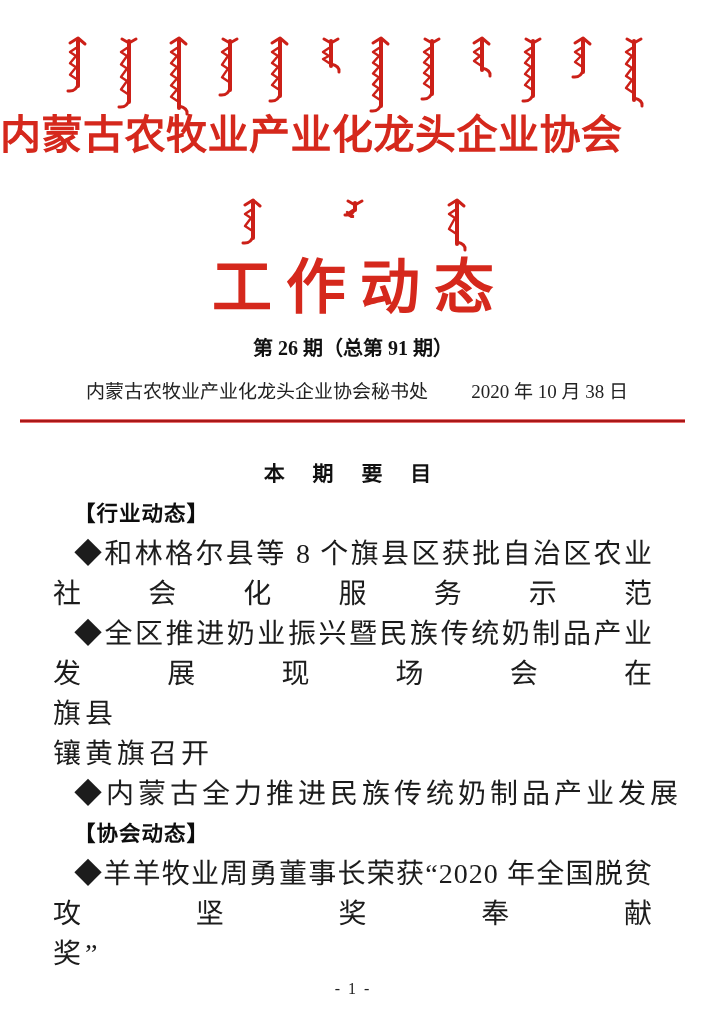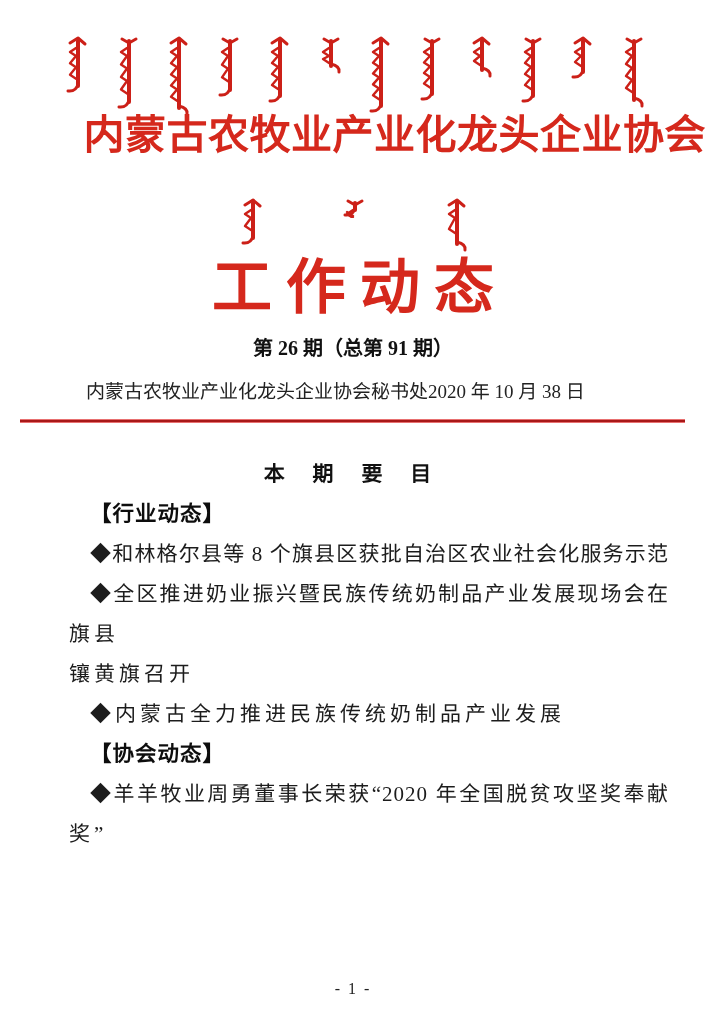--- a/index.html
+++ b/index.html
@@ -7,37 +7,37 @@
     position:relative;width:706px;height:1033px;background:#ffffff;overflow:hidden;
     font-family:"Liberation Serif", serif;color:#1c1c1c;
   }
   
   .mrow1{position:absolute;top:36px;left:62px;width:584px;height:84px;
     display:flex;justify-content:space-between;align-items:flex-start;}
   .mrow2{position:absolute;top:198px;left:0;width:100%;height:58px;
     display:flex;justify-content:center;align-items:flex-start;gap:74px;}
   .mword{display:block;}
   
-  .org-name{position:absolute;top:101px;left:0;width:100%;text-align:right;
+  .org-name{position:absolute;top:101px;left:0;width:100%;text-align:left;
     font-size:41px;font-weight:bold;letter-spacing:0.5px;line-height:68px;}
   .bulletin-title{position:absolute;top:252px;left:0;width:100%;text-align:center;
     font-size:60px;font-weight:bold;letter-spacing:14px;padding-left:14px;box-sizing:border-box;line-height:72px;}
   .issue-line{position:absolute;top:332px;left:0;width:100%;text-align:center;
     font-size:20px;font-weight:bold;color:#111;line-height:32px;}
   .pub-line{position:absolute;top:378px;left:0;width:100%;box-sizing:border-box;
-    padding:0 78px 0 86px;display:flex;justify-content:flex-start;
+    padding:0 78px 0 86px;display:flex;justify-content:space-between;
     font-size:19px;color:#222;line-height:28px;}
   .rule{position:absolute;top:419px;left:20px;width:665px;height:4px;
     background:linear-gradient(to bottom,#e87070 0,#e87070 1px,#a81818 1px,#a81818 3px,#e87070 3px,#e87070 4px);}
   
   .toc-heading{position:absolute;top:458px;left:0;width:100%;text-align:center;
     font-family:Liberation Sans, sans-serif;font-size:21px;font-weight:bold;
     letter-spacing:11px;color:#111;line-height:32px;}
-  .toc{position:absolute;top:494px;left:69px;width:600px;}
-  .toc .line{line-height:40px;font-size:21px;letter-spacing:4px;white-space:nowrap;}
+  .toc{position:absolute;top:494px;left:53px;width:600px;}
+  .toc .line{line-height:40px;font-size:28px;letter-spacing:4px;white-space:nowrap;}
   .toc .line.indent{text-indent:21px;}
   .toc .line.stretch{white-space:normal;text-align:justify;text-align-last:justify;letter-spacing:1px;}
   .toc .section-label{font-family:"Liberation Sans", sans-serif;font-weight:bold;
     font-size:21.5px;letter-spacing:1px;color:#0d0d0d;}
   
   .page-number{position:absolute;top:980px;left:0;width:100%;text-align:center;
     font-size:16px;color:#222;letter-spacing:2px;}
 </style>
 </head>
 <body>

